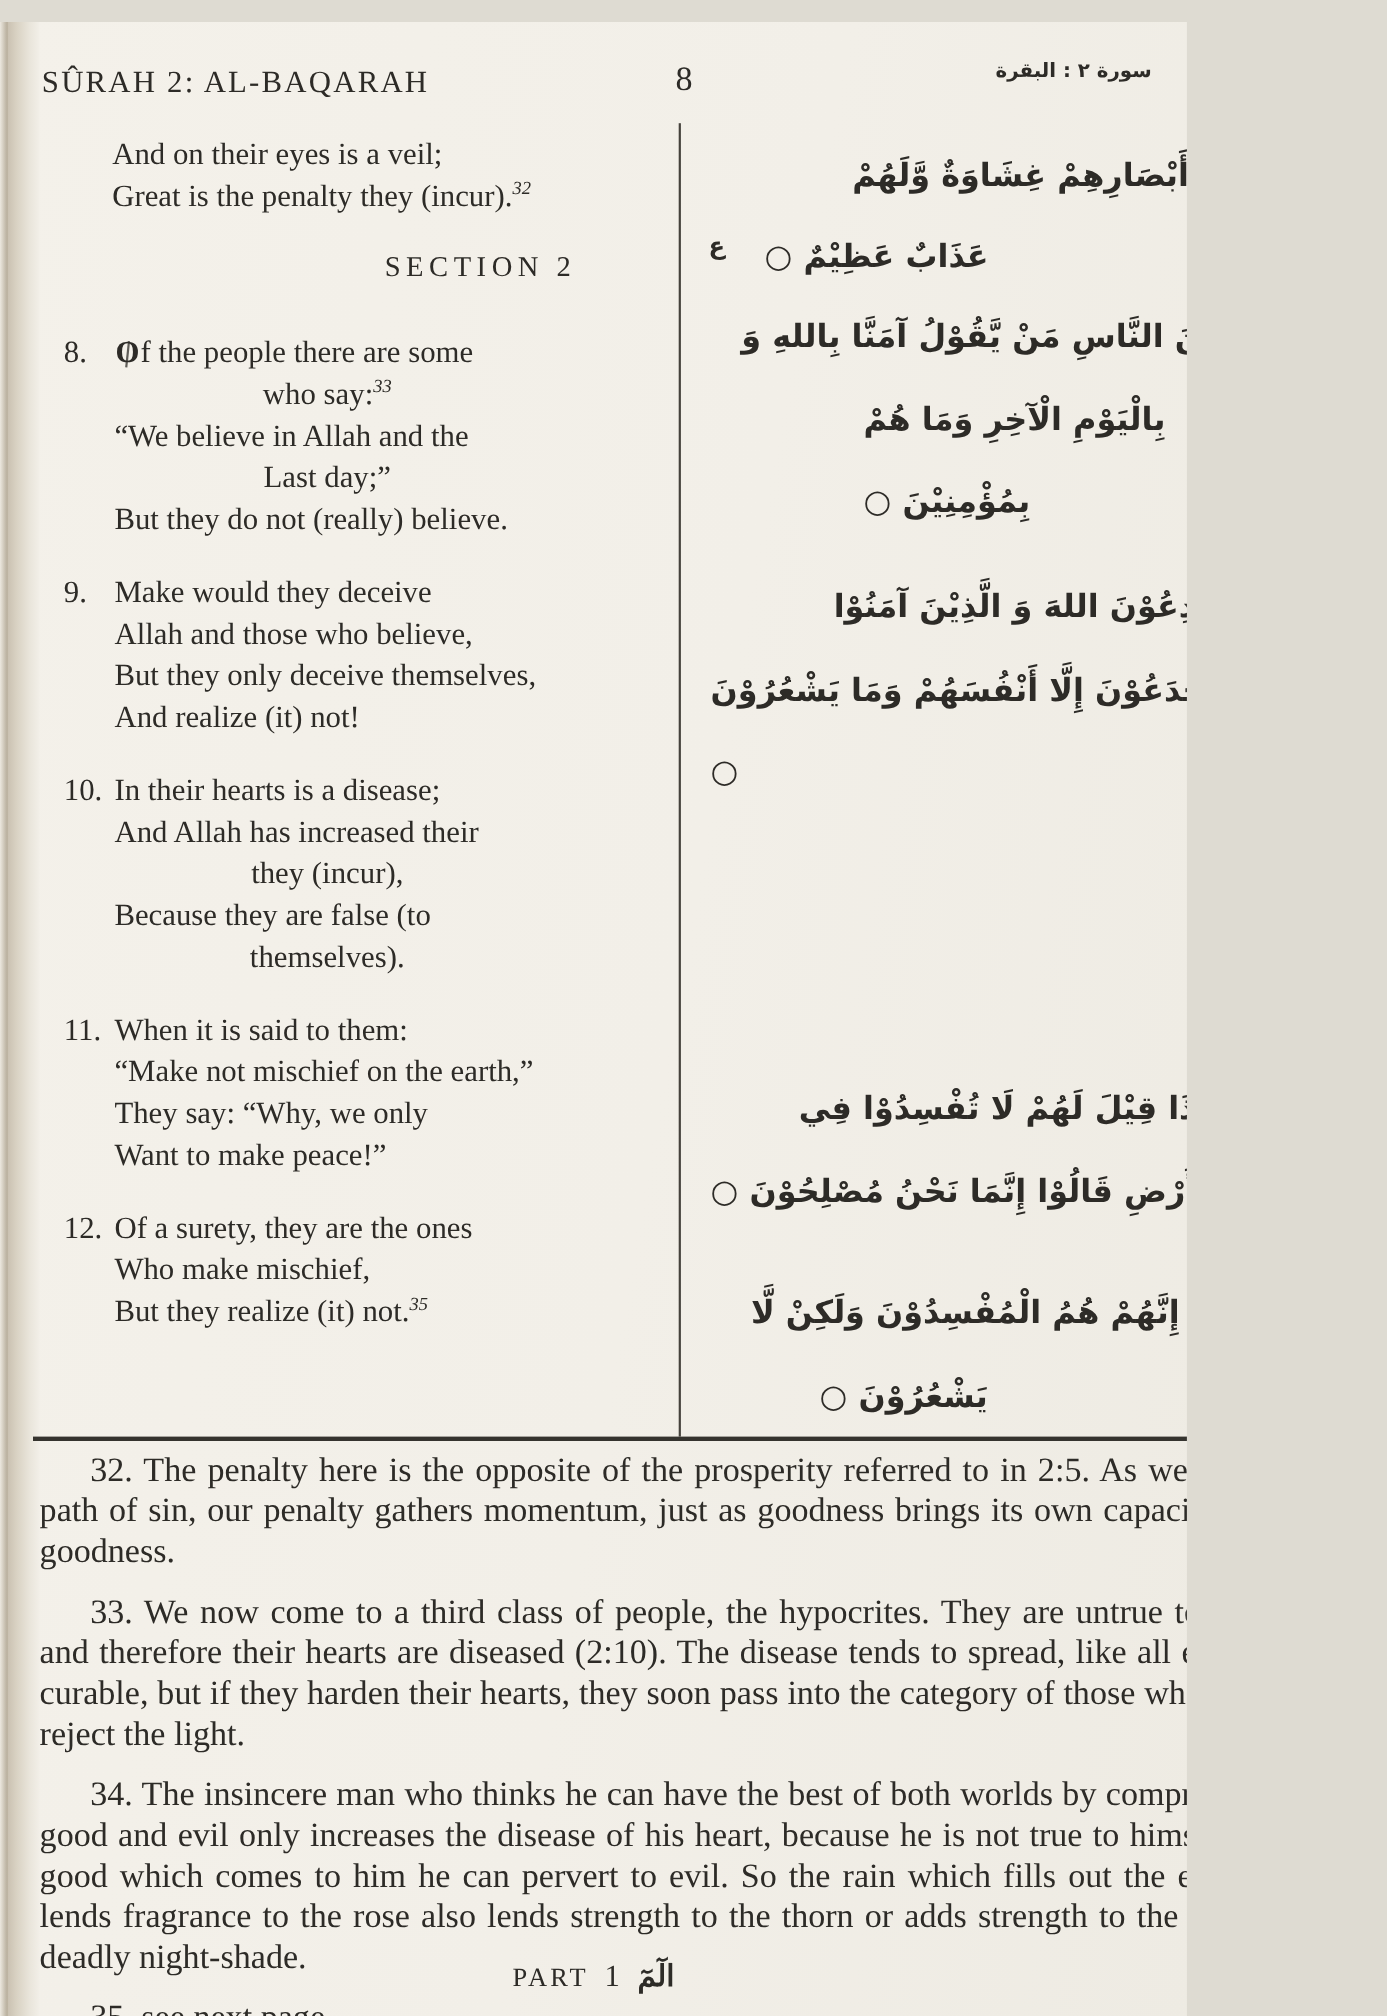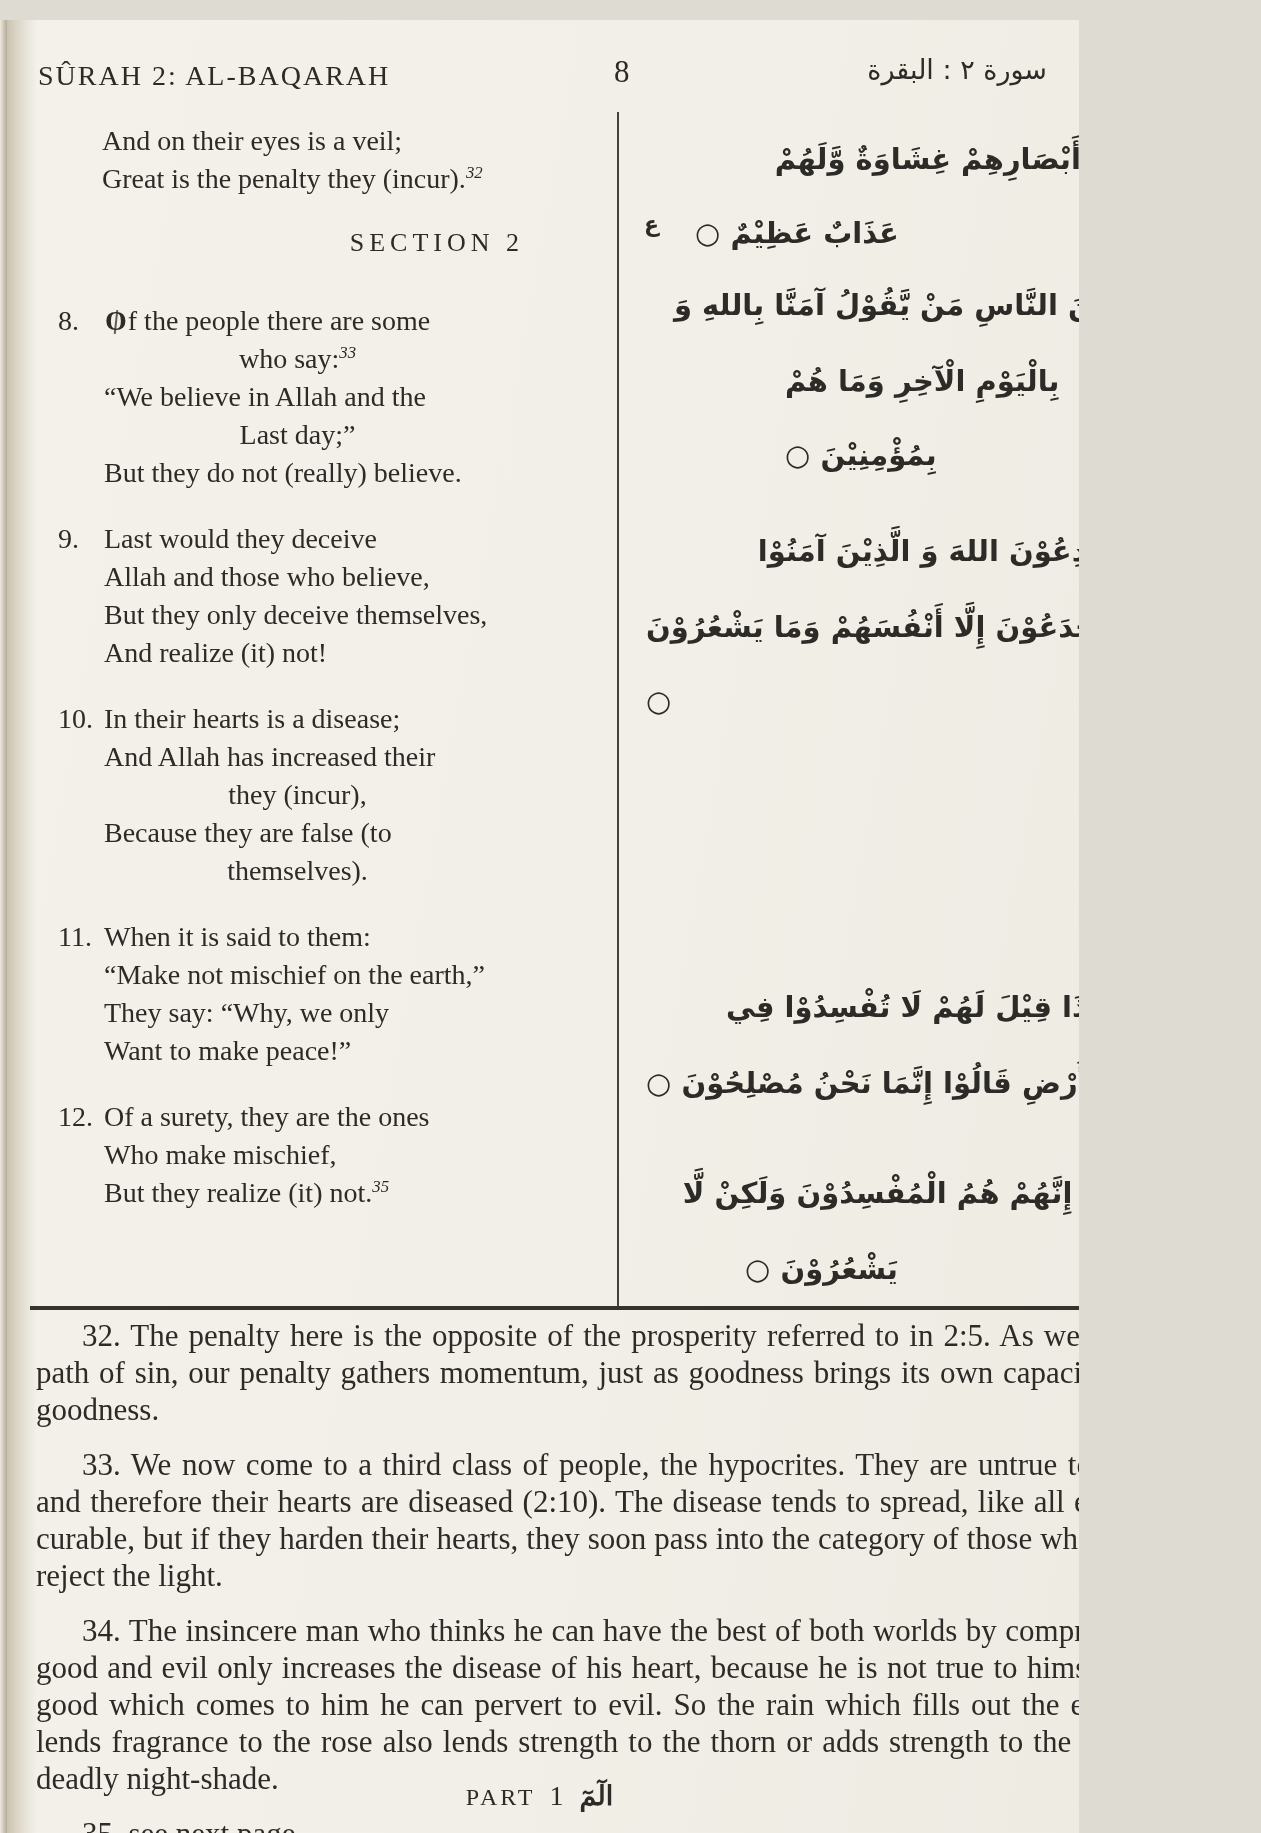--- a/index.html
+++ b/index.html
@@ -15,21 +15,21 @@
     position:absolute; left:0; top:0; bottom:0; width:36px;
     background:linear-gradient(to right,#f0ede6 0%,#c6bdad 14%,#d9d2c3 42%,#e9e5db 75%,#f2efe8 100%);
   }
   .gutter-dark { position:absolute; left:0; top:0; bottom:0; width:7px; background:linear-gradient(to right,#ece8df, #b3a996); opacity:.85; }
 
   
   .header { position:absolute; top:34px; left:38px; right:18px; height:44px; }
   .h-left  { position:absolute; left:0; top:6px; font-size:24px; letter-spacing:2px; }
   .h-left .big-s { font-size:28px; }
   .h-page  { position:absolute; left:576px; top:0; font-size:31px; }
-  .h-right { position:absolute; right:14px; top:0; font-size:27px; font-weight:normal;
+  .h-right { position:absolute; right:14px; top:0; font-size:18px; font-weight:bold;
              font-family:"DejaVu Sans", sans-serif; direction:rtl; }
 
   
   .divider  { position:absolute; left:617px; top:92px; width:2px; height:1194px; background:#45423c; }
   .hrule    { position:absolute; left:30px; top:1286px; width:1218px; height:4px; background:#35332e; }
 
   .col-en { position:absolute; left:58px; top:102px; width:548px;
             font-size:28px; line-height:38px; }
   .en-cont { margin-left:44px; margin-bottom:26px; }
   .section-heading { width:430px; margin:0 0 40px 36px; text-align:right;
@@ -107,21 +107,21 @@
             <div class="ln"><span class="ornate-initial">O</span>f the people there are some</div>
             <div class="ln center">who say:<sup>33</sup></div>
             <div class="ln">“We believe in Allah and the</div>
             <div class="ln center">Last day;”</div>
             <div class="ln">But they do not (really) believe.</div>
           </div>
         </div>
         <div class="verse-row">
           <div class="vnum">9.</div>
           <div class="vlines">
-            <div class="ln">Last would they deceive</div>
+            <div class="ln">Make would they deceive</div>
             <div class="ln">Allah and those who believe,</div>
             <div class="ln">But they only deceive themselves,</div>
             <div class="ln">And realize (it) not!</div>
           </div>
         </div>
         <div class="verse-row">
           <div class="vnum">10.</div>
           <div class="vlines">
             <div class="ln">In their hearts is a disease;</div>
             <div class="ln">And Allah has increased their</div>

